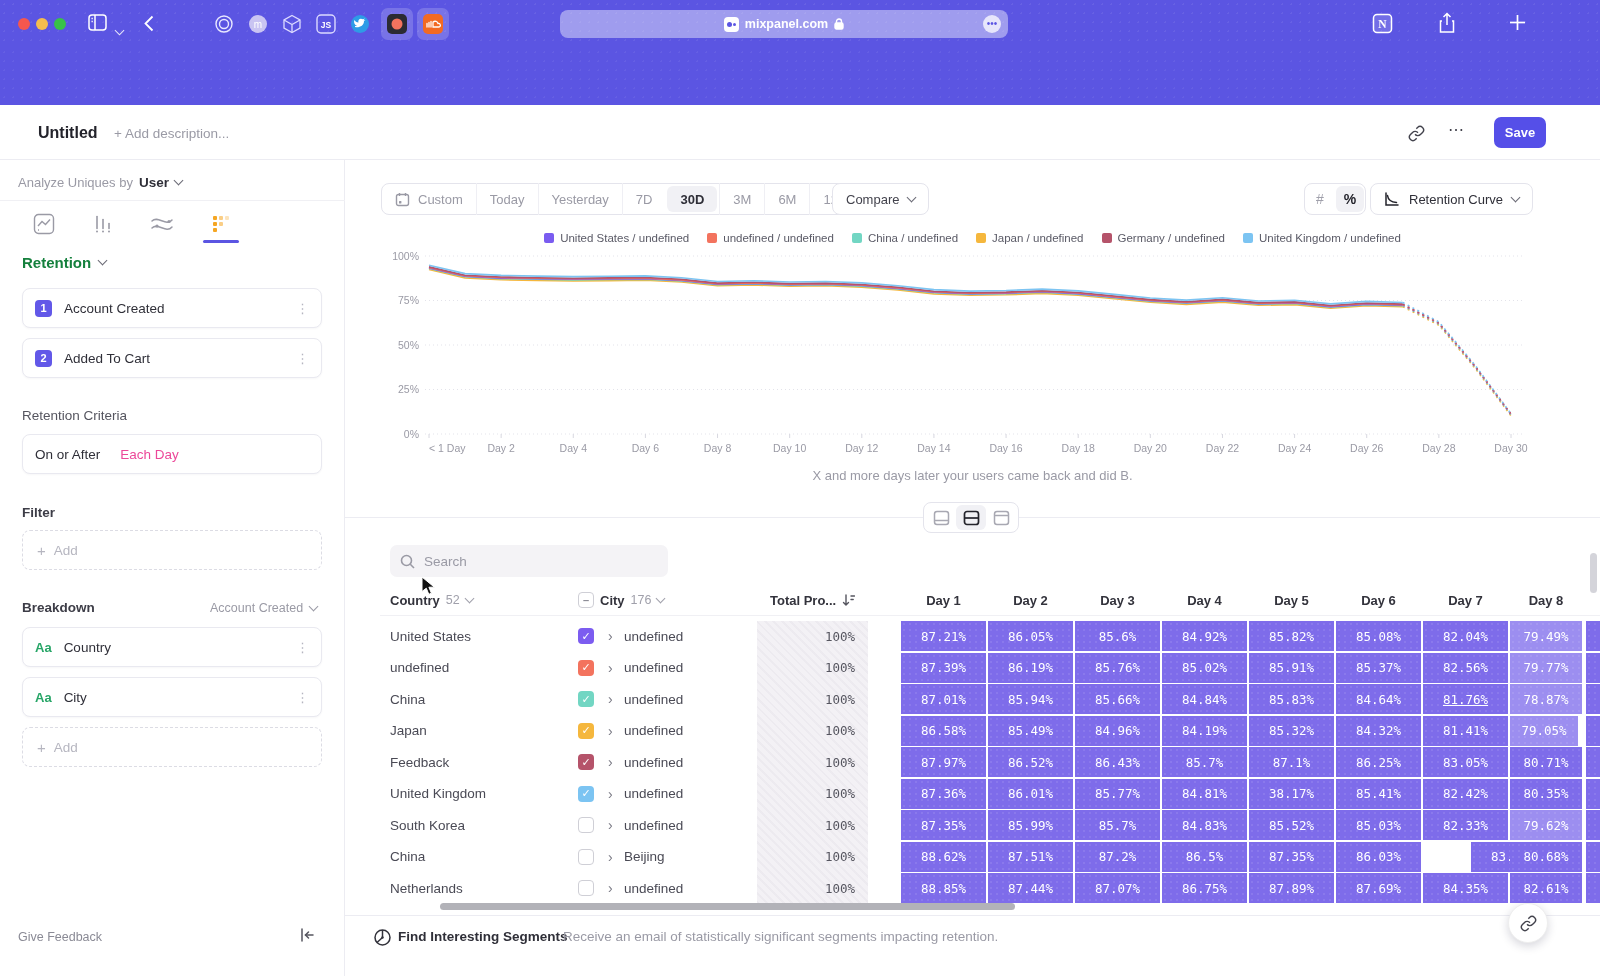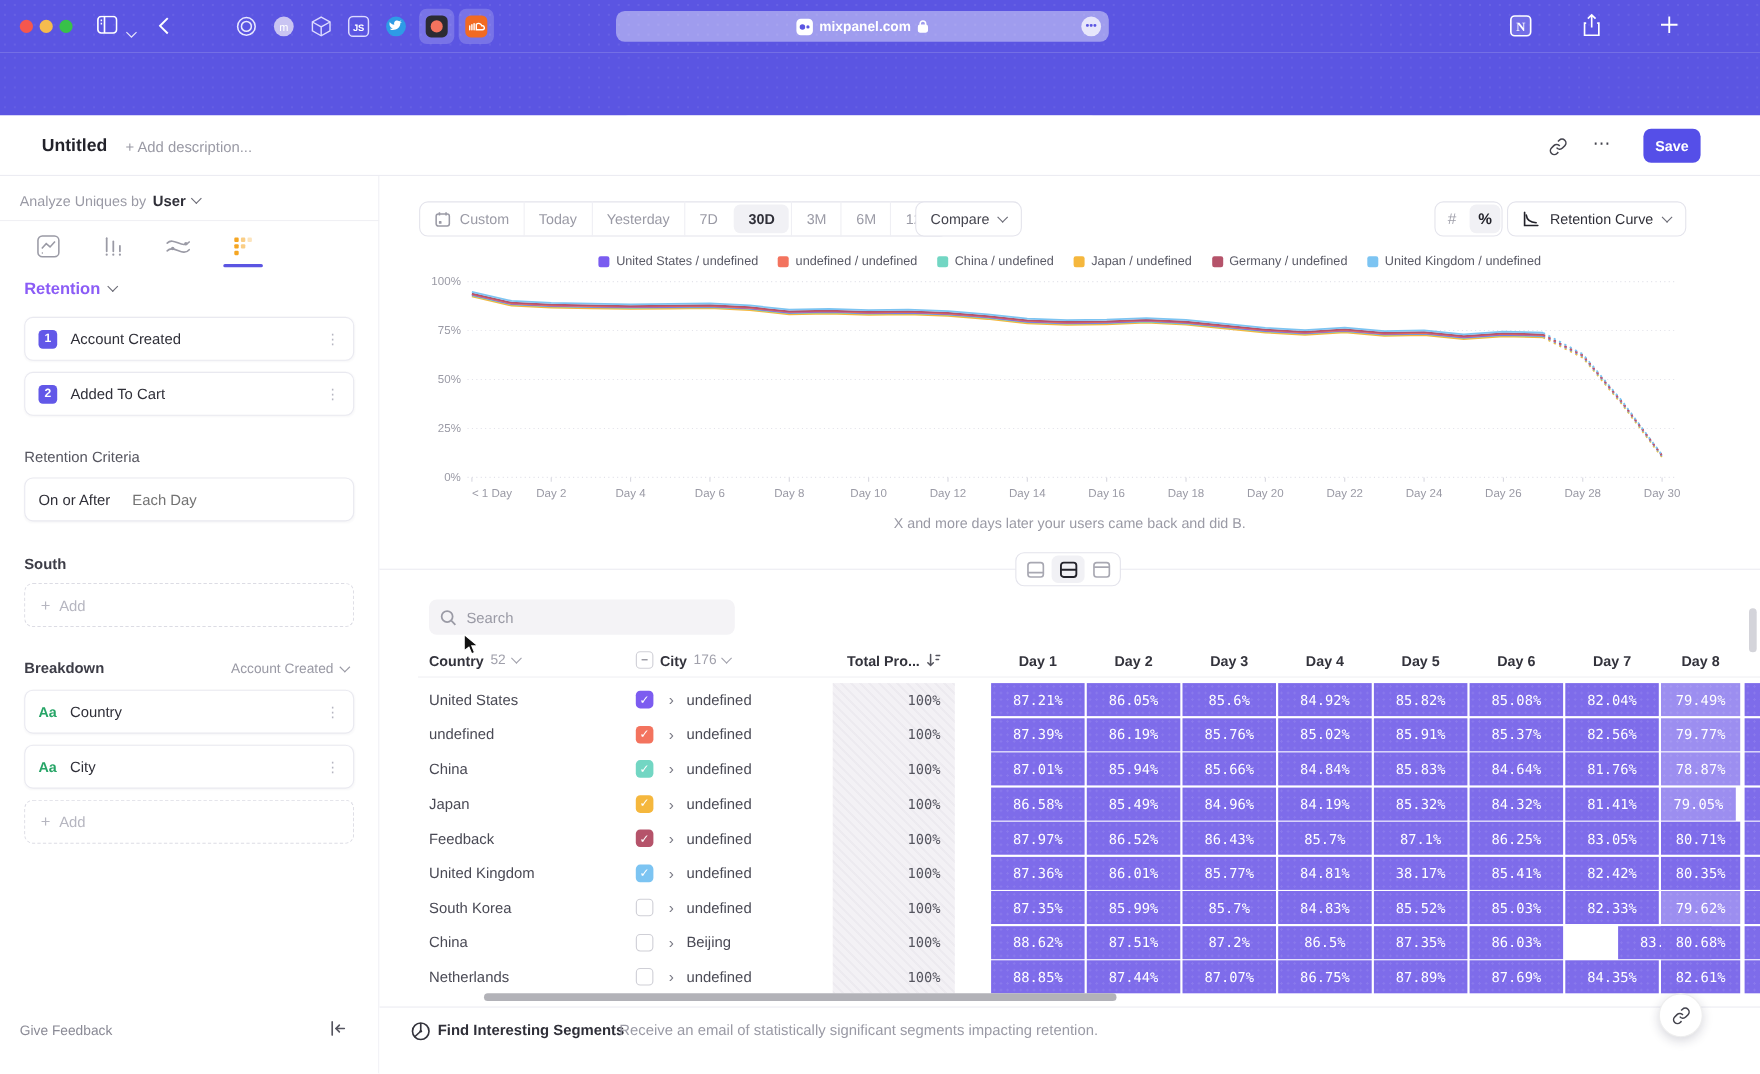--- a/index.html
+++ b/index.html
@@ -54,21 +54,21 @@
 
   
   #sidebar { left:0; top:160px; width:345px; height:816px; background:#fff; border-right:1px solid #ececf2; }
   #analyze-row { left:18px; top:15px; font-size:13px; color:#9a9aa5; display:flex; gap:6px; align-items:center; }
   #analyze-row b { color:#2f2f38; font-size:13.5px; }
   #tabs-divider { left:0; top:40px; width:345px; border-top:1px solid #f0f0f4; }
   #side-tabs { left:24px; top:49px; display:flex; gap:19px; }
   .side-tab { width:40px; height:30px; display:flex; align-items:center; justify-content:center; position:relative; }
   .side-tab.active::after { content:""; position:absolute; left:2px; right:2px; bottom:-4px; height:3px;
     background:#5b55e2; border-radius:2px; }
-  .sec-title { font-size:15px; font-weight:bold; color:#8b5cf6; display:flex; align-items:center; gap:8px; }
+  .sec-title { font-size:15px; font-weight:bold; color:#15803d; display:flex; align-items:center; gap:8px; }
   .sec-title .chev, .muted-chev { color:#9a9aa5; }
   .card { left:22px; width:300px; height:40px; background:#fff; border:1px solid #e9e9f0; border-radius:8px;
     box-shadow:0 1px 2px rgba(40,40,80,0.04); display:flex; align-items:center; padding:0 12px; gap:12px; }
   .badge { width:17px; height:17px; border-radius:4px; background:#6258e8; color:#fff; font-size:11px; font-weight:bold;
     display:flex; align-items:center; justify-content:center; }
   .card .lbl { font-size:13.5px; color:#2f2f38; font-weight:500; flex:1; }
   .kebab { color:#b5b5c0; font-size:13px; }
   .subhead { font-size:13.5px; font-weight:bold; color:#3d3d47; }
   .subhead.soft { color:#55555f; font-weight:500; }
   .dashed-card { left:22px; width:300px; height:40px; border:1.5px dashed #dcdce4; border-radius:8px;
@@ -391,24 +391,24 @@
     </div>
     <div class="card abs" style="top:178px">
       <span class="badge">2</span>
       <span class="lbl">Added To Cart</span>
       <span class="kebab">⋮</span>
     </div>
 
     <div class="abs subhead soft" style="left:22px;top:248px">Retention Criteria</div>
     <div class="card abs" style="top:274px">
       <span style="font-size:13.5px;color:#2f2f38">On or After</span>
-      <span style="font-size:13.5px;color:#737373;margin-left:8px">Each Day</span>
-    </div>
-
-    <div class="abs subhead" style="left:22px;top:345px">South</div>
+      <span style="font-size:13.5px;color:#ec4899;margin-left:8px">Each Day</span>
+    </div>
+
+    <div class="abs subhead" style="left:22px;top:345px">Filter</div>
     <div class="dashed-card abs" style="top:370px">
       <span style="font-size:15px">+</span>
         <span>Add</span>
     </div>
 
     <div class="abs subhead" style="left:22px;top:440px">Breakdown</div>
     <div class="abs" style="left:210px;top:441px;font-size:12.5px;color:#9a9aa5;display:flex;gap:7px;align-items:center">
       <span>Account Created</span>
         <span class="chev" style="border-color:#9a9aa5"></span>
     </div>
@@ -668,21 +668,21 @@
           <span class="cbox" style="position: absolute; left: 198px; top: 103px; background: rgb(114, 214, 195);">✓</span>
           <span class="expander" style="left: 228px; top: 96px;">›</span>
           <div class="cell-txt" style="left: 244px; top: 96px; width: 120px;">undefined</div>
           <div class="total-val" style="top: 96px;">100%</div>
           <div class="day-cell" style="left: 521px; top: 96px; width: 85px;">87.01%</div>
           <div class="day-cell" style="left: 608px; top: 96px; width: 85px;">85.94%</div>
           <div class="day-cell" style="left: 695px; top: 96px; width: 85px;">85.66%</div>
           <div class="day-cell" style="left: 782px; top: 96px; width: 85px;">84.84%</div>
           <div class="day-cell" style="left: 869px; top: 96px; width: 85px;">85.83%</div>
           <div class="day-cell" style="left: 956px; top: 96px; width: 85px;">84.64%</div>
-          <div class="day-cell" style="left: 1043px; top: 96px; width: 85px;">81.76%</div>
+          <div class="day-cell" style="left: 1043px; top: 96px; width: 85px; text-decoration: underline;">81.76%</div>
           <div class="day-cell light" style="left: 1130px; top: 96px; width: 72px;">78.87%</div>
           <div class="day-cell" style="left: 1206px; top: 96px; width: 14px;"></div>
           <div class="cell-txt" style="left: 10px; top: 127.5px; width: 180px;">Japan</div>
           <span class="cbox" style="position: absolute; left: 198px; top: 134.5px; background: rgb(245, 183, 61);">✓</span>
           <span class="expander" style="left: 228px; top: 127.5px;">›</span>
           <div class="cell-txt" style="left: 244px; top: 127.5px; width: 120px;">undefined</div>
           <div class="total-val" style="top: 127.5px;">100%</div>
           <div class="day-cell" style="left: 521px; top: 127.5px; width: 85px;">86.58%</div>
           <div class="day-cell" style="left: 608px; top: 127.5px; width: 85px;">85.49%</div>
           <div class="day-cell" style="left: 695px; top: 127.5px; width: 85px;">84.96%</div>

